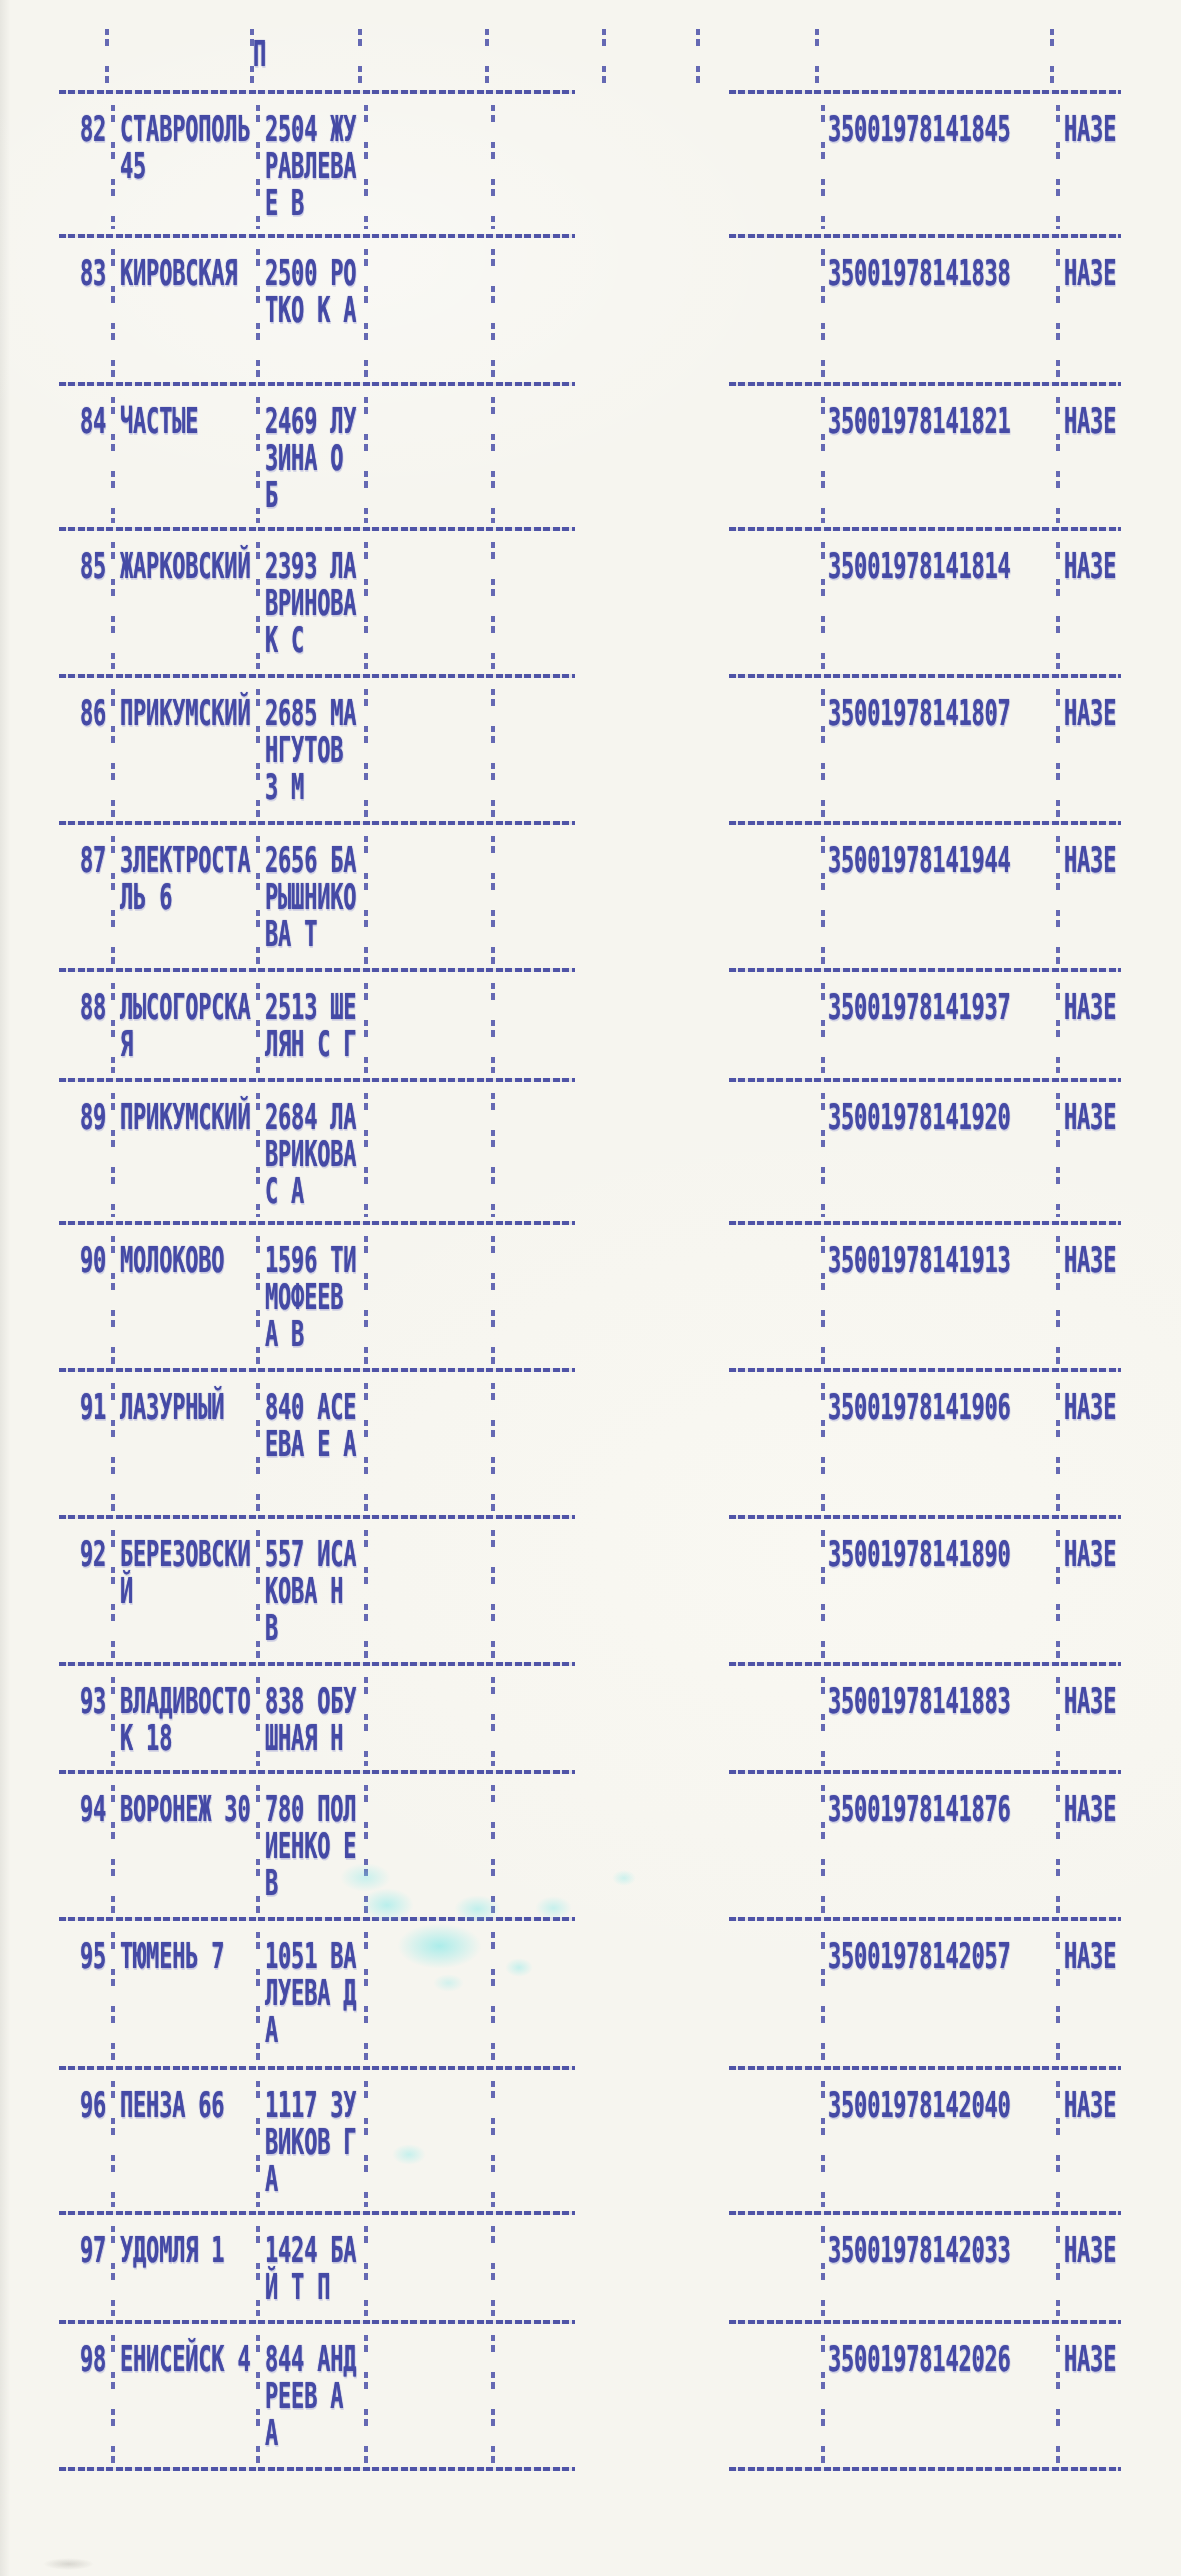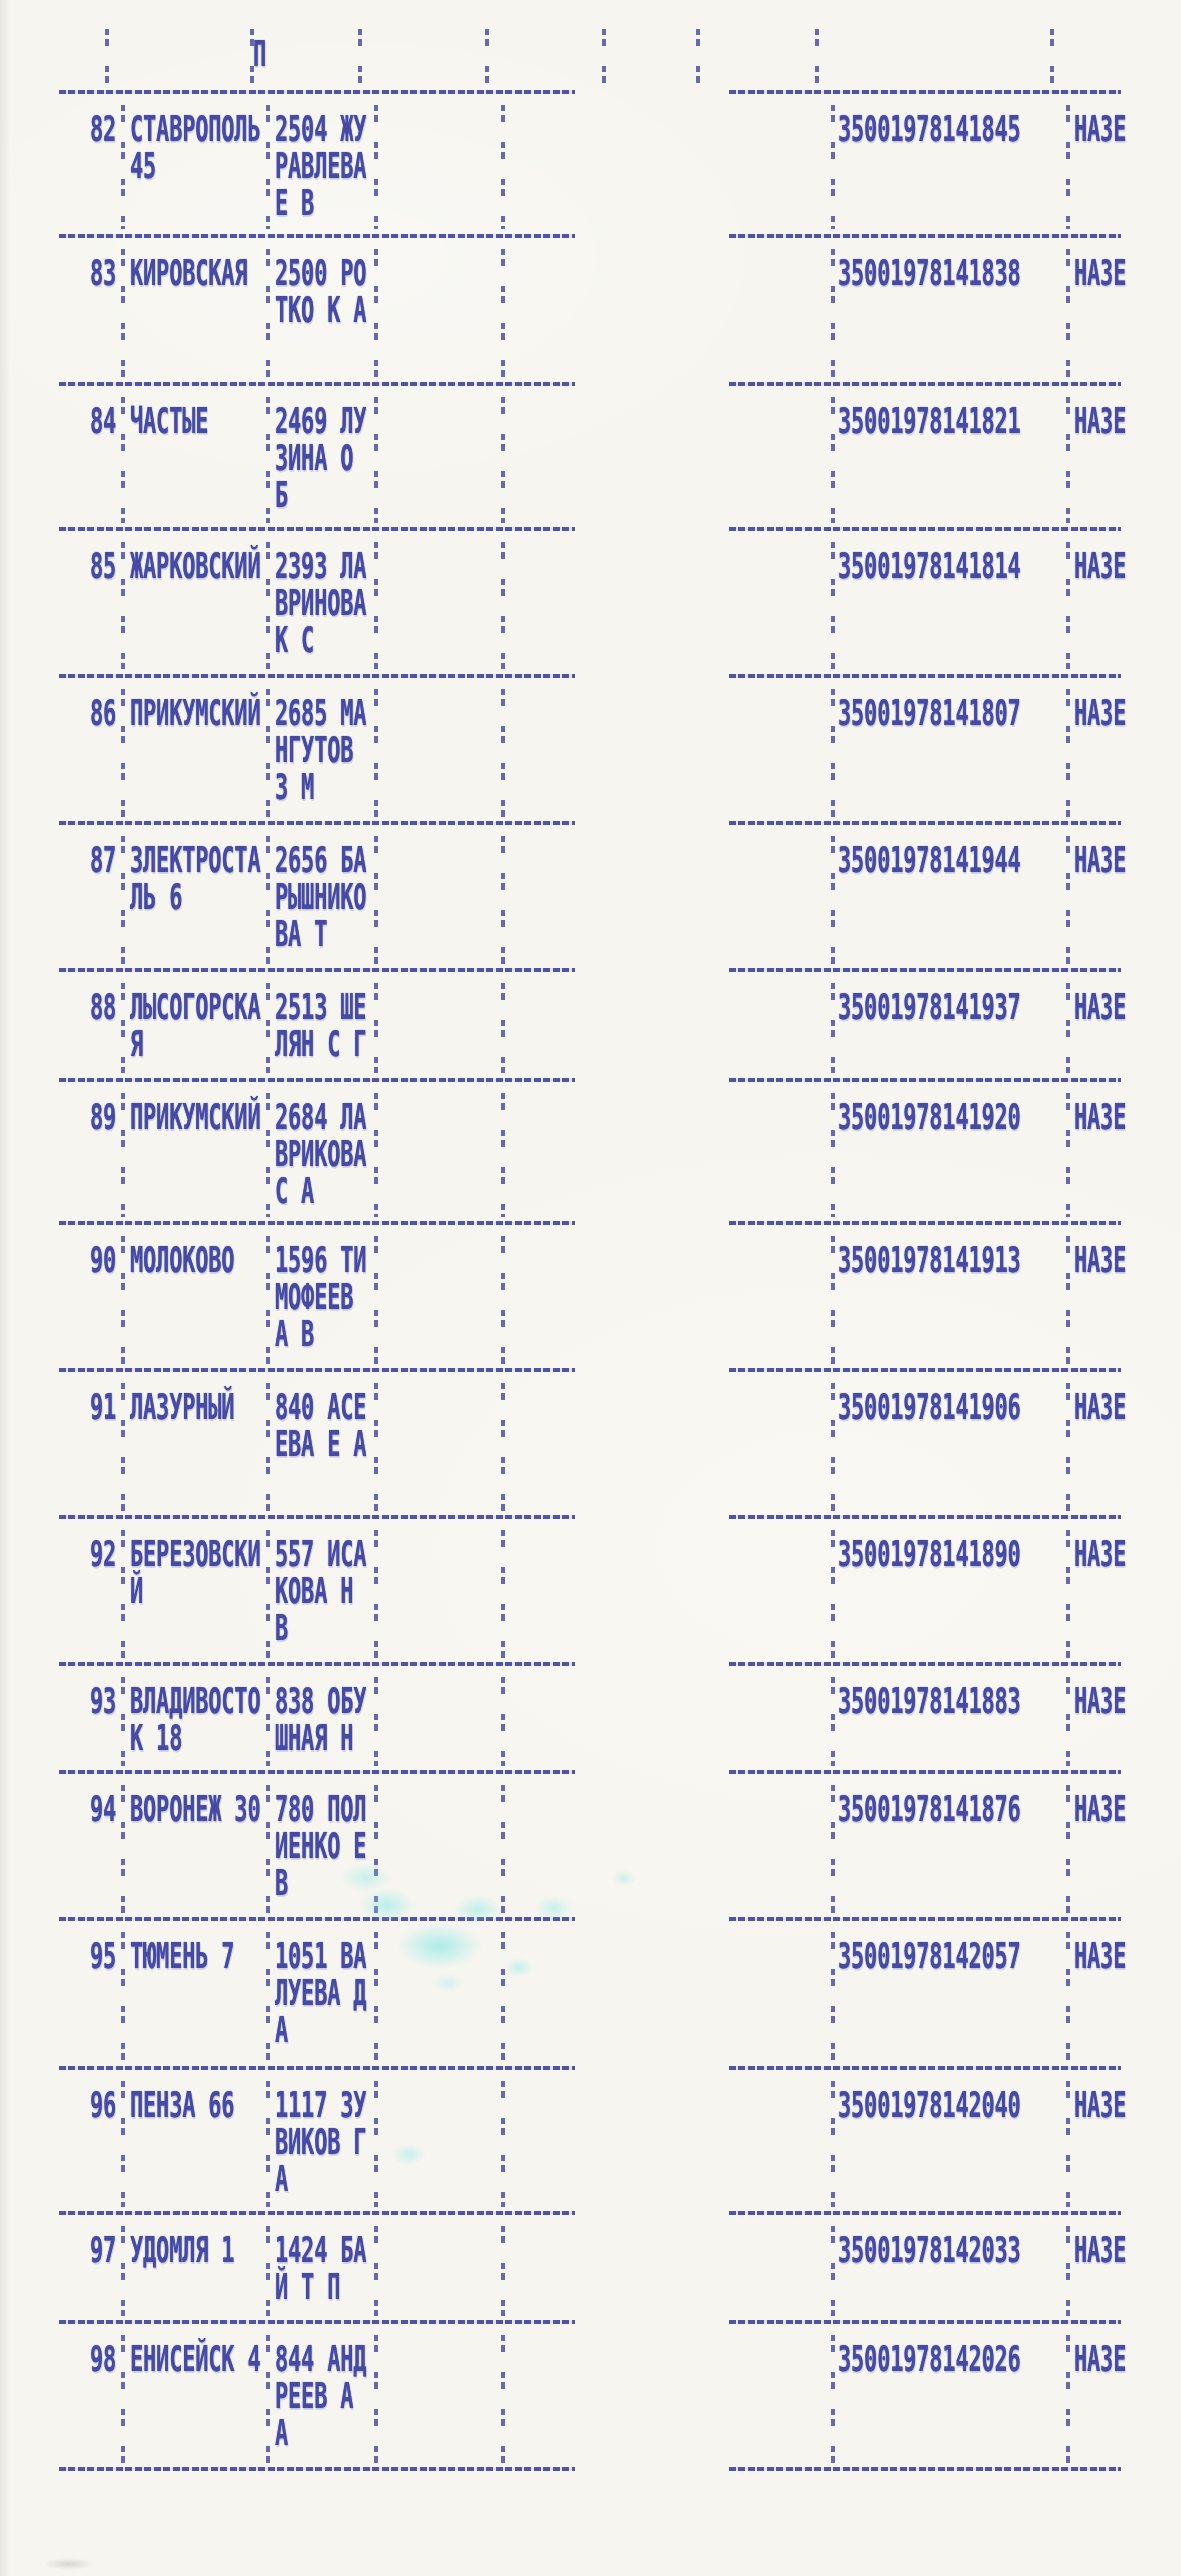--- a/index.html
+++ b/index.html
@@ -36,21 +36,21 @@
     opacity:.82;
     filter:blur(0.2px);
   }
   .hsep {
     position:absolute; height:4.4px;
     background:repeating-linear-gradient(90deg,
       #3e43a0 0 6.6px, rgba(62,67,160,.1) 6.6px 9.5px);
     filter:blur(0.3px);
     opacity:.9;
   }
-  .row-block { position:absolute; left:16px; width:1077px; }
+  .row-block { position:absolute; left:6px; width:1077px; }
   .stain { position:absolute; border-radius:50%; pointer-events:none; }
   .smudge {
     position:absolute; left:43px; top:2558px; width:51px; height:11.8px;
     background:radial-gradient(ellipse, rgba(160,158,150,.35), rgba(160,158,150,0) 70%);
     filter:blur(0.7px);
   }
 </style>
 </head>
 <body>
 

